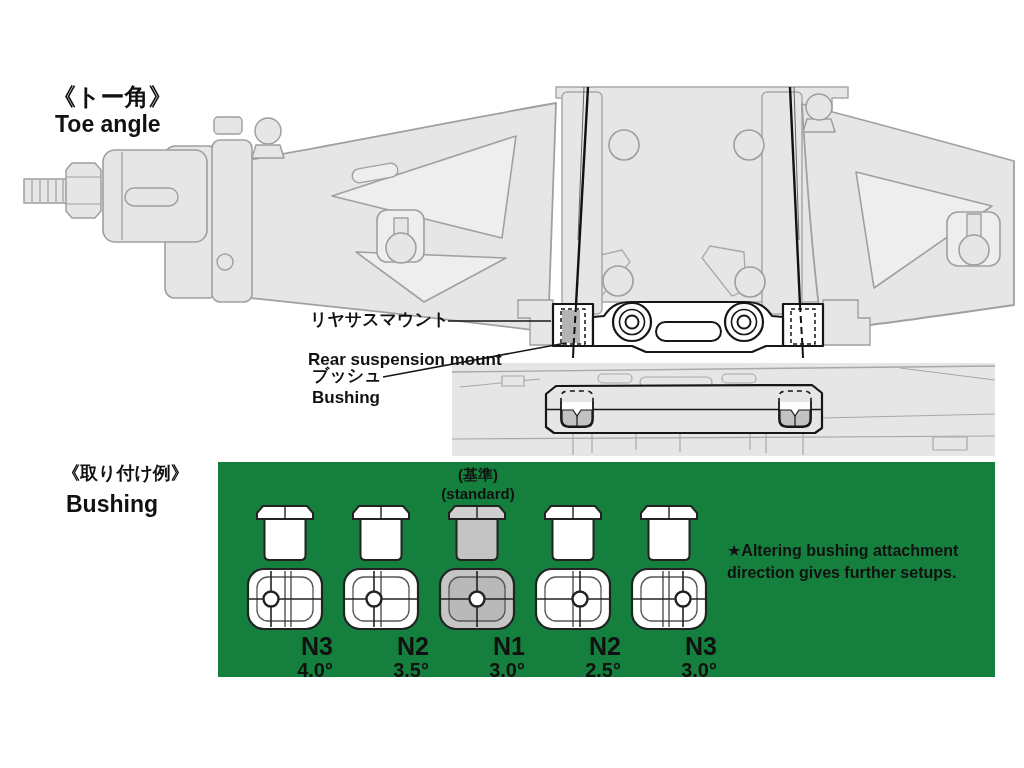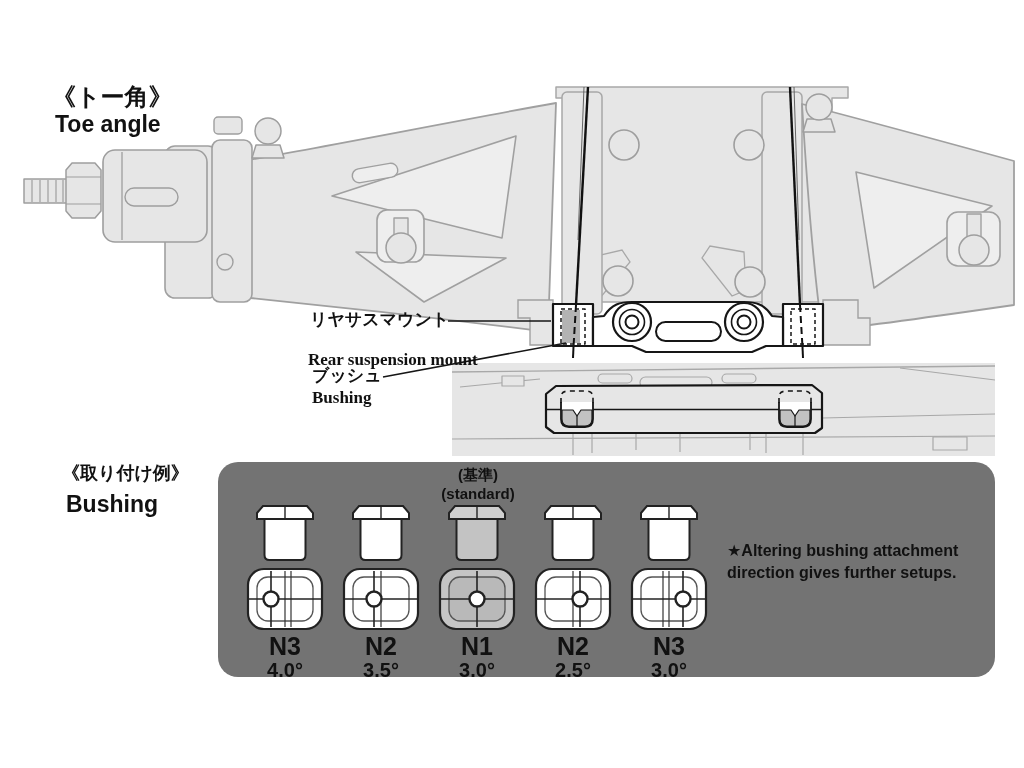--- a/index.html
+++ b/index.html
@@ -4,24 +4,24 @@
 <style>
   html,body{margin:0;padding:0;}
   body{
     width:1024px;height:768px;position:relative;background:#ffffff;overflow:hidden;
     font-family:"Liberation Sans","DejaVu Sans",sans-serif;font-weight:bold;color:#111;
     -webkit-font-smoothing:antialiased;
   }
   .abs{position:absolute;}
   .jp-big{font-size:24px;line-height:1.05;letter-spacing:0;}
   .en-big{font-size:23px;line-height:1.1;}
-  .lbl{font-size:17px;line-height:1.2;white-space:nowrap;font-family:Liberation Serif, serif;}
+  .lbl{font-size:17px;line-height:1.2;white-space:nowrap;}
   .std{font-size:15px;line-height:1.15;text-align:center;width:140px;}
-  .panel{background:#737373;border-radius:20px;}
-  .col{width:96px;text-align:center;}
+  .panel{background:#15803d;}
+  .col{width:96px;text-align:right;}
   .code{font-size:25px;line-height:26px;}
   .angle{font-size:20px;line-height:22px;}
   .notes{font-size:16px;line-height:21.5px;white-space:nowrap;}
   svg{display:block;}
 </style>
 </head>
 <body>
 
 <svg class="abs" style="left:0;top:0" width="1024" height="768" viewBox="0 0 1024 768">
 

